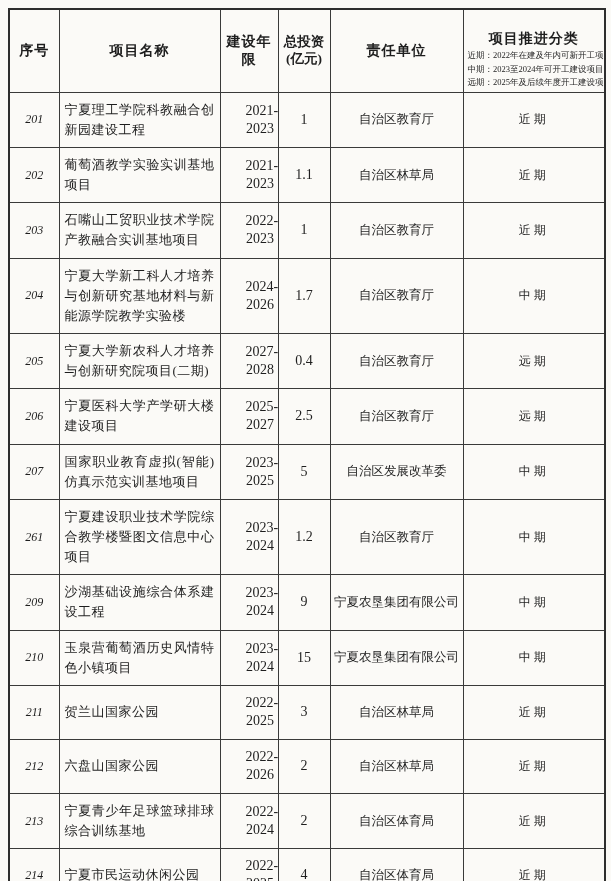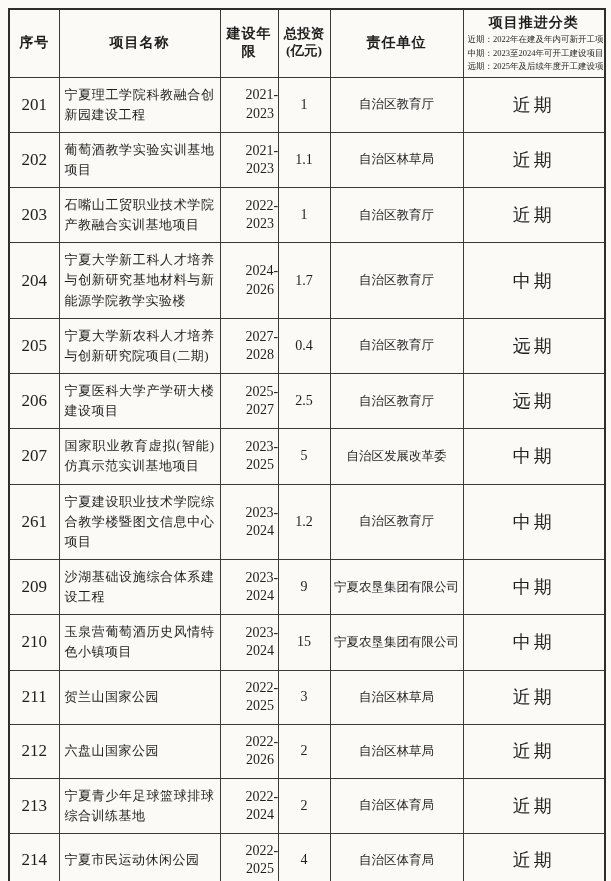--- a/index.html
+++ b/index.html
@@ -47,49 +47,49 @@
     white-space:pre-line;
     font-size:13.5px;
     line-height:1.25;
     letter-spacing:0;
   }
   th.h-cat{padding:2px 2px;vertical-align:top;letter-spacing:0;}
   .cat-title{
     font-size:14px;
     font-weight:bold;
     letter-spacing:1px;
-    margin-top:2px;
+    margin-top:18px;
   }
   .cat-legend{
     margin-top:1px;
     text-align:left;
     font-weight:normal;
     font-size:8.5px;
     line-height:1.6;
     letter-spacing:0;
     padding-left:2px;
     white-space:nowrap;
   }
-  td.c-no{font-size:17px;}
+  td.c-no{font-size:12px;font-style:italic;}
   td.c-name{
     text-align:justify;
     font-size:13px;
     line-height:1.55;
     letter-spacing:0.5px;
     padding:7px 5px;
   }
   td.c-years{
     font-size:14px;
     line-height:1.3;
     white-space:pre-line;
     padding-left:25px;
   }
   td.c-inv{font-size:14px;}
   td.c-unit{font-size:12.5px;}
-  td.c-cat{font-size:18px;letter-spacing:3px;}
+  td.c-cat{font-size:12px;letter-spacing:3px;}
 </style>
 </head>
 <body>
 
 <div class="page">
   <table class="projects">
     <colgroup>
       <col class="c1">
         <col class="c2">
         <col class="c3">

